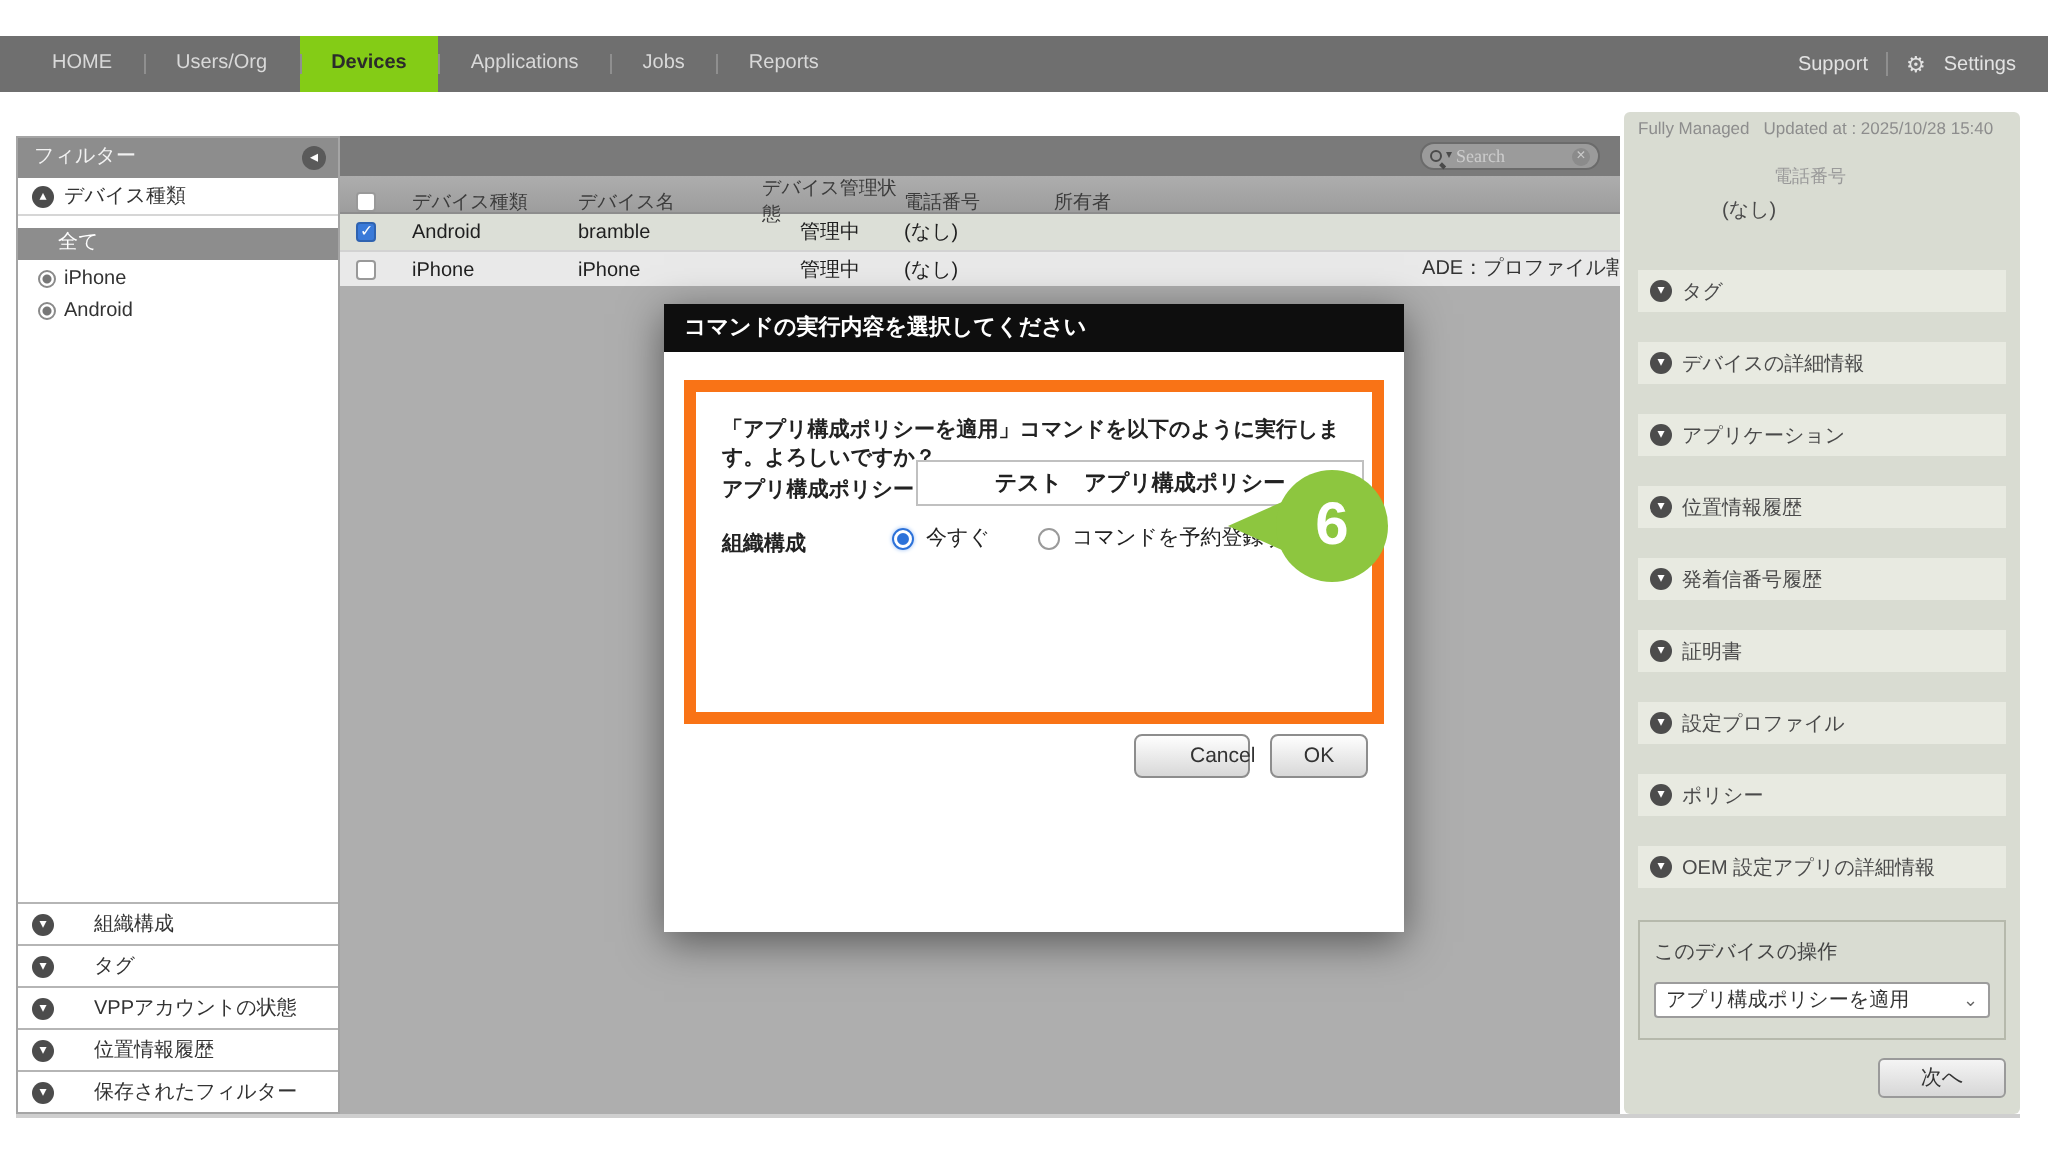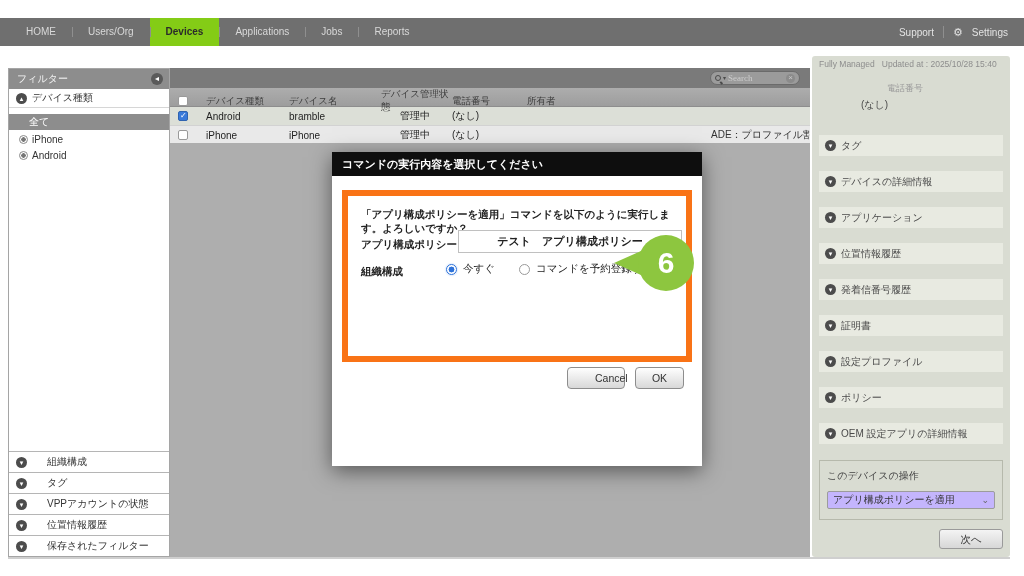--- a/index.html
+++ b/index.html
@@ -66,21 +66,21 @@
   .rpanel { position:absolute; left:812px; top:56px; width:198px; height:501px; background:#d9dcd2; border-radius:3px;
             padding:0 7px; overflow:hidden; }
   .rstatus { margin-top:3px; font-size:8.5px; color:#8d8d8d; white-space:nowrap; display:flex; gap:7px; overflow:hidden; }
   .rphone { width:120px; margin:13px 0 0 26px; text-align:center; }
   .rphone .lbl { font-size:9px; color:#9a9a9a; }
   .rphone .val { font-size:10px; color:#4a4a4a; margin-top:3px; text-align:left; padding-left:16px; }
   .acc { height:21px; background:#e8eae1; display:flex; align-items:center; gap:5px; padding-left:6px; font-size:10px; color:#4a4a4a; margin-top:15px; }
   .acc.first { margin-top:23px; }
   .opsbox { margin-top:16px; border:1px solid #b6b9ac; padding:8px 7px 10px; }
   .opsbox .t { font-size:10px; color:#444; }
-  .opselect { margin-top:8px; height:18px; background:#c4b5fd; border:1px solid #9c9c9c; border-radius:2px; display:flex;
+  .opselect { margin-top:8px; height:18px; background:#ffffff; border:1px solid #9c9c9c; border-radius:2px; display:flex;
               align-items:center; justify-content:space-between; font-size:10px; color:#333; padding:0 5px; }
   .sel-caret { font-size:9px; color:#666; }
   .next-btn { margin-top:9px; margin-left:auto; width:64px; height:20px; background:linear-gradient(#f4f4f4,#d7d7d7);
               border:1px solid #9a9a9a; border-radius:3px; font-size:10.5px; color:#333; text-align:center; line-height:18px; }
 
   
   .modal { position:absolute; left:332px; top:152px; width:370px; height:314px; background:#fff;
            box-shadow:0 5px 20px rgba(0,0,0,0.5); z-index:5; }
   .modal-title { height:24px; background:#0e0e0e; color:#fff; font-size:11px; font-weight:bold; line-height:24px; padding-left:10px; }
   .modal-inner { position:absolute; left:10px; right:10px; top:38px; height:172px; border:6px solid #f97316; }

